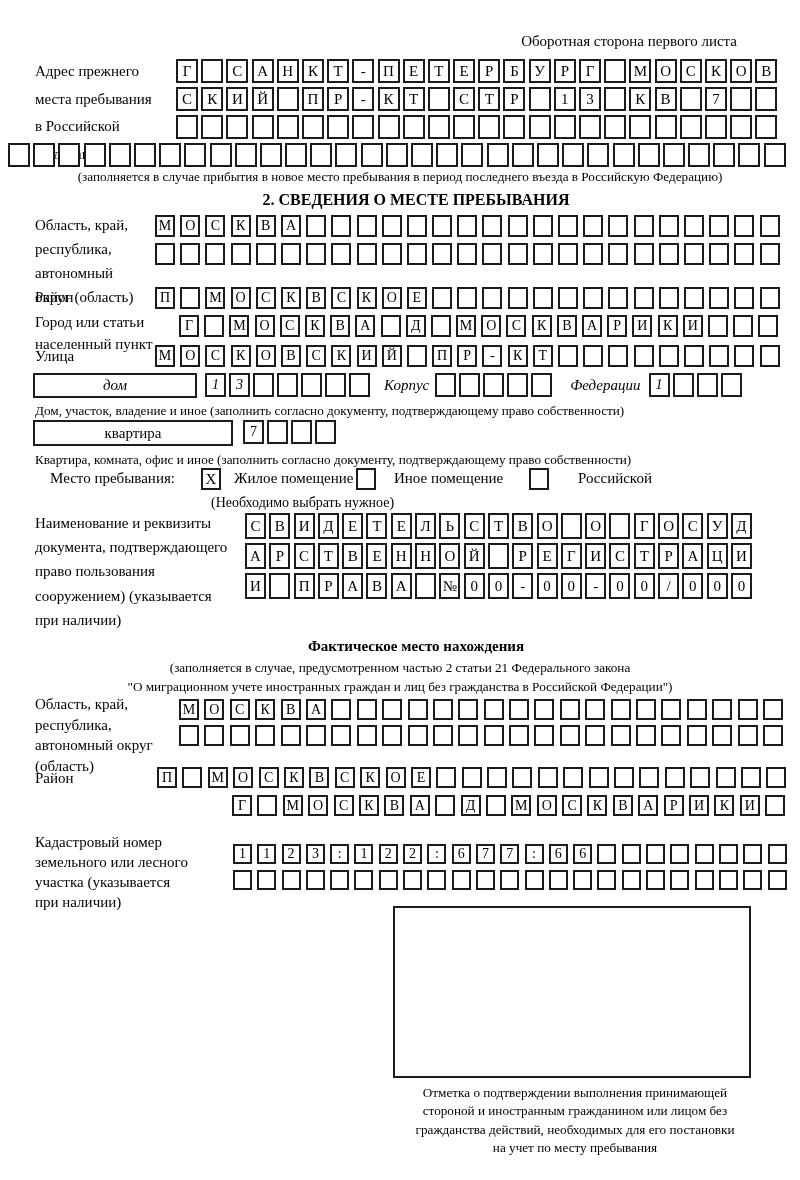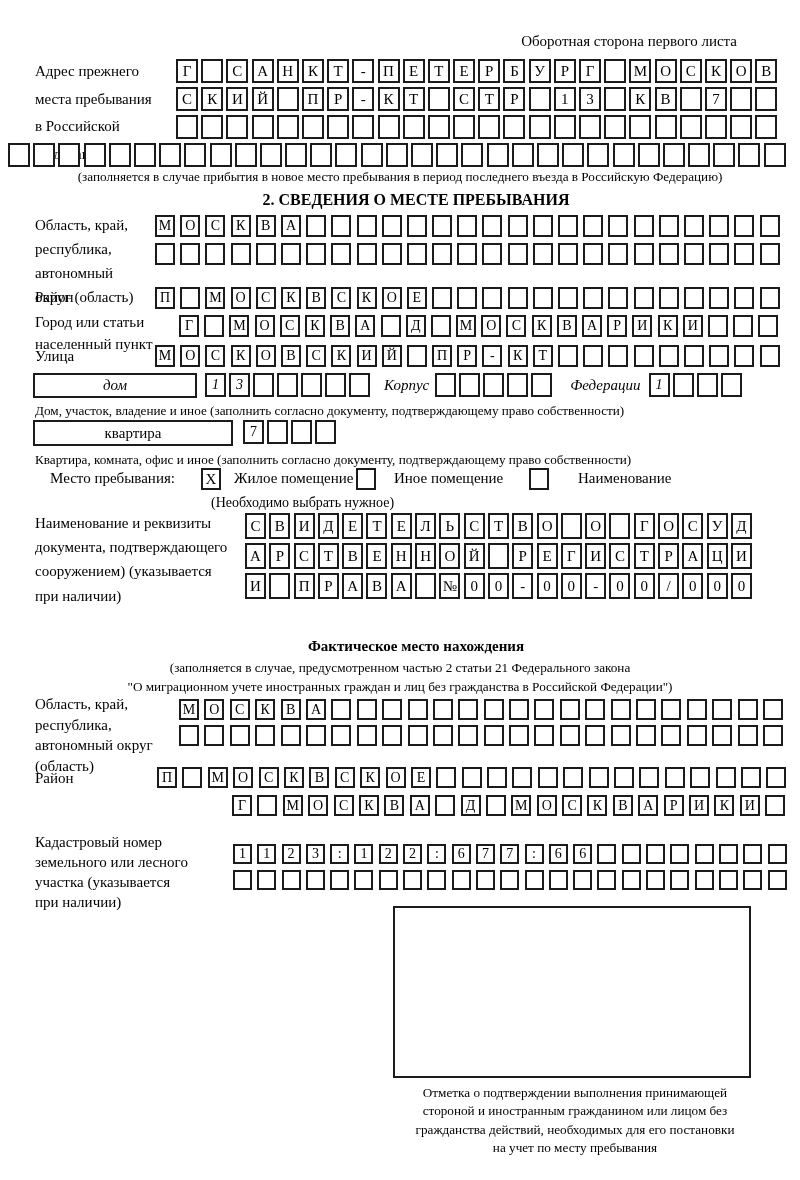--- a/index.html
+++ b/index.html
@@ -353,27 +353,28 @@
   </div>
   <div class="abs cap" style="left:35px; top:452px;">Квартира, комната, офис и иное (заполнить согласно документу, подтверждающему право собственности)</div>
 
   <div class="abs" style="left:15px; top:468px; width:800px; height:26px;">
     <span class="abs lbl" style="left:35px; top:2px;">Место пребывания:</span>
     <span class="abs checkbox" style="left:186px; top:0;">X</span>
     <span class="abs lbl" style="left:219px; top:2px;">Жилое помещение</span>
     <span class="abs checkbox" style="left:341px; top:0;"></span>
     <span class="abs lbl" style="left:379px; top:2px;">Иное помещение</span>
     <span class="abs checkbox" style="left:514px; top:0;"></span>
-    <span class="abs lbl" style="left:563px; top:2px;">Наименование</span>
+    <span class="abs lbl" style="left:563px; top:2px;">Российской</span>
   </div>
   <div class="abs cap" style="left:211px; top:495px; font-size:14px;">(Необходимо выбрать нужное)</div>
 
   <div class="abs lbl" style="left:35px; top:511px; --lh:24.2px;">
       <div class="lbl-line">Наименование и реквизиты</div>
       <div class="lbl-line">документа, подтверждающего</div>
+      <div class="lbl-line">право пользования</div>
       <div class="lbl-line">сооружением) (указывается</div>
       <div class="lbl-line">при наличии)</div>
     </div>
   <div class="abs cells cells-d" style="left:245px; top:513px;">
       <span class="cell">С</span>
       <span class="cell">В</span>
       <span class="cell">И</span>
       <span class="cell">Д</span>
       <span class="cell">Е</span>
       <span class="cell">Т</span>

